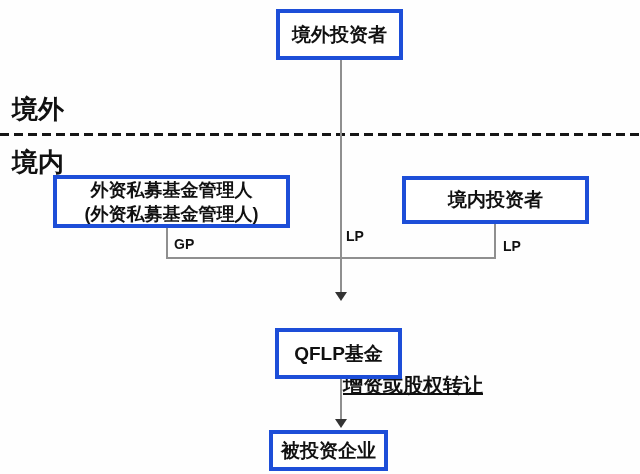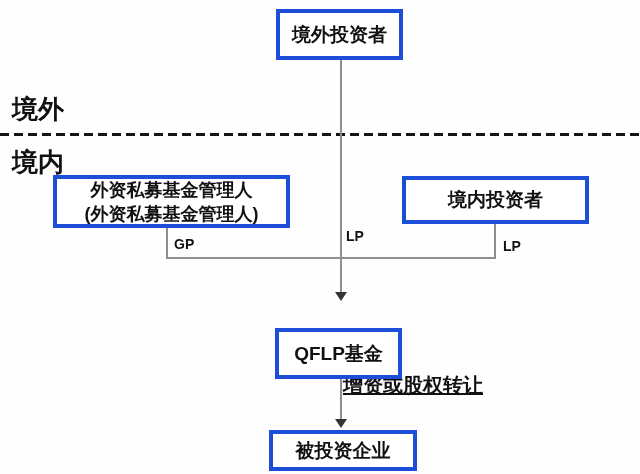--- a/index.html
+++ b/index.html
@@ -64,21 +64,21 @@
     height: 0;
     border-left: 6px solid transparent;
     border-right: 6px solid transparent;
     border-top: 9px solid #333333;
   }
   
   #node-offshore-investor { left: 276px; top: 9px;  width: 127px; height: 51px; }
   #node-fund-manager      { left: 53px;  top: 175px; width: 237px; height: 53px; font-size: 18px; line-height: 24px; }
   #node-domestic-investor { left: 402px; top: 176px; width: 187px; height: 48px; }
   #node-qflp-fund         { left: 275px; top: 308px; width: 127px; height: 51px; margin-top: 20px; }
-  #node-investee          { left: 269px; top: 430px; width: 148px; height: 41px; text-align: center; }
+  #node-investee          { left: 269px; top: 430px; width: 119px; height: 41px; text-align: center; }
   
   #region-offshore { left: 12px; top: 98px; }
   #region-onshore  { left: 12px; top: 151px; }
   
   #line-center-top   { left: 340px; top: 60px;  height: 233px; }
   #arrow-qflp        { left: 335px; top: 292px; }
   #line-gp-drop      { left: 166px; top: 228px; height: 31px; }
   #line-lp-drop      { left: 494px; top: 224px; height: 35px; }
   #line-horizontal   { left: 166px; top: 257px; width: 330px; }
   #line-center-bottom{ left: 340px; top: 359px; height: 61px; }

